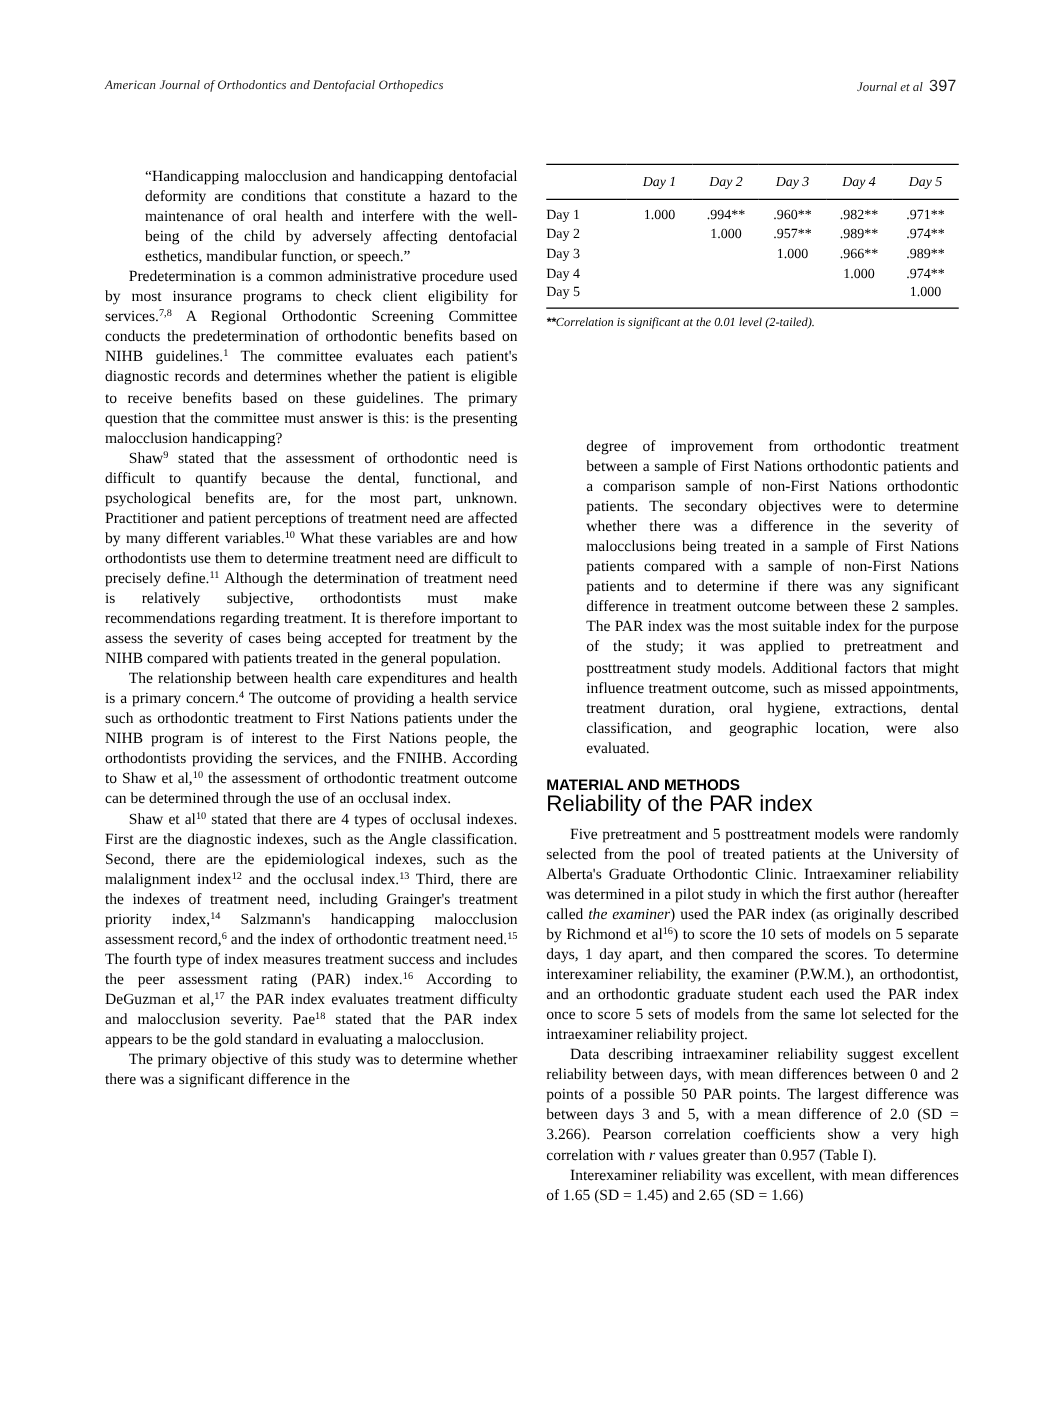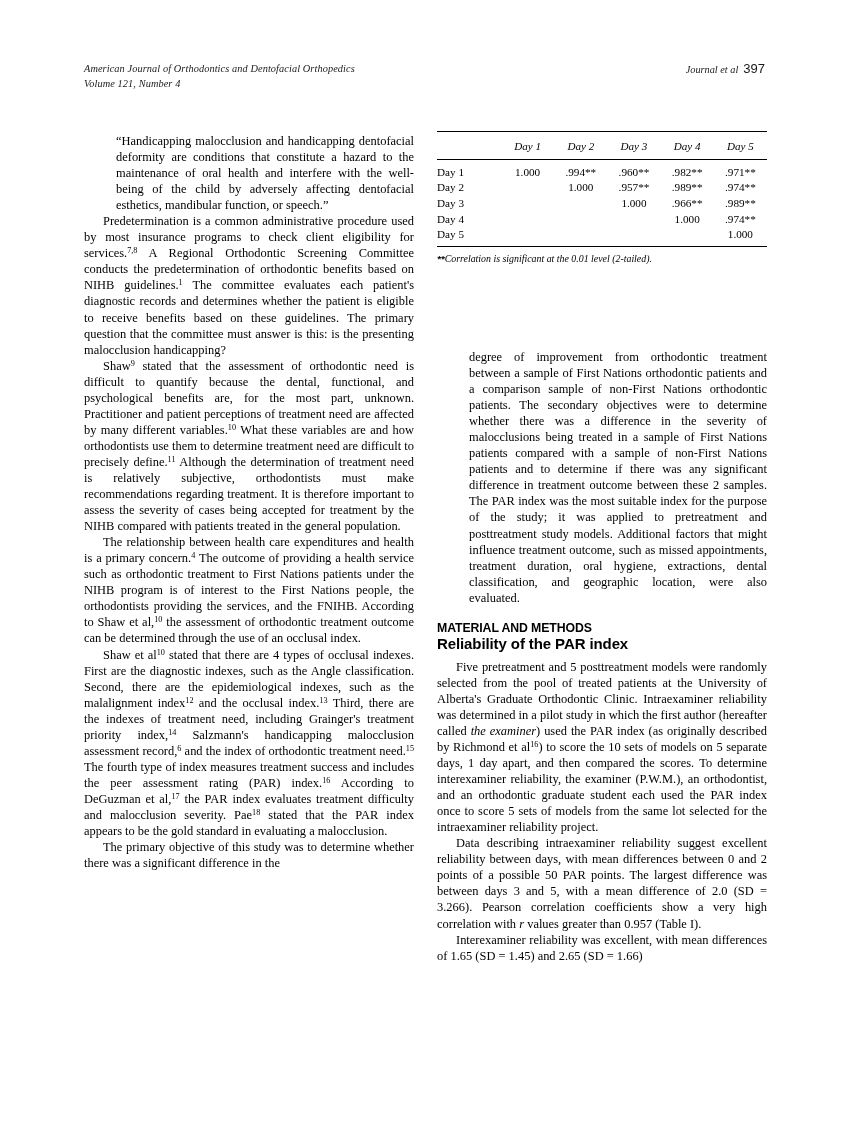--- a/index.html
+++ b/index.html
@@ -97,22 +97,22 @@
   h2.sect {
     font-family: Liberation Sans, sans-serif;
     font-weight: bold;
     font-size: 12.3px;
     line-height: 15.5px;
     margin: 15px 0 0 0;
     letter-spacing: -0.1px;
   }
   h3.subsect {
     font-family: "Liberation Sans", sans-serif;
-    font-weight: bold;
-    font-size: 15px;
+    font-weight: normal;
+    font-size: 18px;
     line-height: 15.5px;
     margin: 0 0 7px 0;
     letter-spacing: -0.1px;
   }
 
   
   .tablebox {
     position: absolute;
     left: 437px;
     top: 131px;
@@ -186,21 +186,20 @@
   .colw-day   { width: 53.2px; }
 </style>
 </head>
 <body>
 
 <div class="page">
 
   <div class="runhead">
     <div class="runhead-left">
       <span>American Journal of Orthodontics and Dentofacial Orthopedics</span>
-      <span class="vol-num">Volume 121, Number 4</span>
     </div>
     <div class="runhead-right">
       <span class="authors">Journal et al</span><span class="pageno">397</span>
     </div>
   </div>
 
   <div class="col col-left">
 
     <p class="noindent">“Handicapping malocclusion and handicapping dentofacial deformity are conditions that constitute a hazard to the maintenance of oral health and interfere with the well-being of the child by adversely affecting dentofacial esthetics, mandibular function, or speech.”</p>
 

